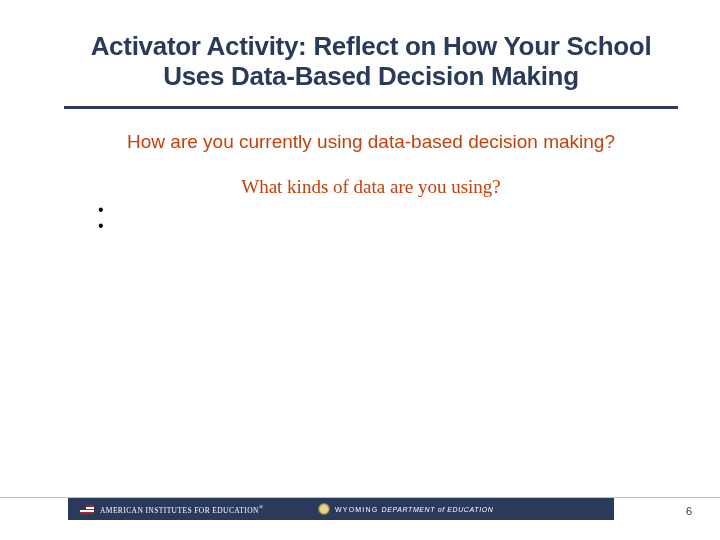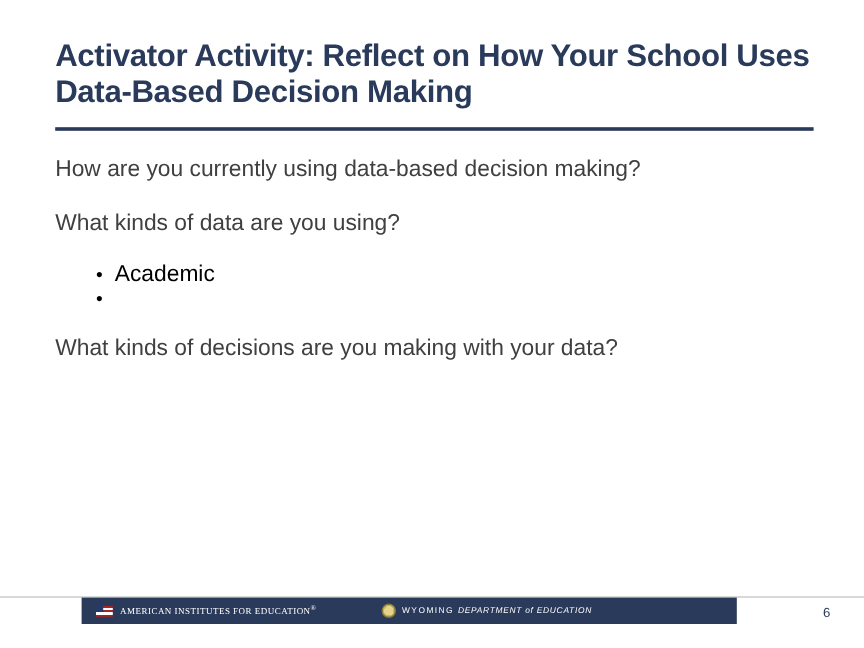--- a/index.html
+++ b/index.html
@@ -7,44 +7,45 @@
     width: 720px;
     height: 540px;
     background: #ffffff;
     font-family: Arial, Helvetica, sans-serif;
     position: relative;
     overflow: hidden;
   }
   .slide {
     width: 100%;
     height: 100%;
-    padding: 32px 42px 0 46px;
+    padding: 32px 42px 0 64px;
     position: relative;
+    text-align: center;
   }
   .title {
     font-size: 26px;
     font-weight: bold;
     color: #2a3a5a;
     letter-spacing: -0.3px;
     line-height: 1.15;
     margin-bottom: 14px;
   }
   .title-rule {
     height: 3px;
     background: #2a3a5a;
     width: 100%;
     margin-bottom: 20px;
   }
   .body-text {
     font-size: 19px;
-    color: #404040;
+    color: #c2410c;
     line-height: 1.35;
   }
   .q1 { margin-bottom: 20px; }
-  .q2 { margin-bottom: 16px; }
+  .q2 { margin-bottom: 2px; font-family: Liberation Serif, serif; }
   .bullets {
     margin-left: 34px;
     margin-top: 2px;
     margin-bottom: 20px;
   }
   .bullets .row {
     display: flex;
     align-items: baseline;
     gap: 10px;
     font-size: 19px;
@@ -143,28 +144,26 @@
 
   <h1 class="title">Activator Activity: Reflect on How Your School Uses Data-Based Decision Making</h1>
   <div class="title-rule"></div>
 
   <p class="body-text q1">How are you currently using data-based decision making?</p>
 
   <p class="body-text q2">What kinds of data are you using?</p>
   <div class="bullets">
     <div class="row">
       <span class="dot">•</span>
-      <span>Academic</span>
     </div>
     <div class="row">
       <span class="dot">•</span>
     </div>
   </div>
 
-  <p class="body-text q3">What kinds of decisions are you making with your data?</p>
 
   <div class="footer">
     <div class="footer-rule"></div>
     <div class="footer-bar">
       <div class="footer-logo-left">
         <span class="flag"></span>
         <span class="air-text">
           <span>AMERICAN INSTITUTES FOR EDUCATION</span><span class="reg">®</span>
         </span>
       </div>

